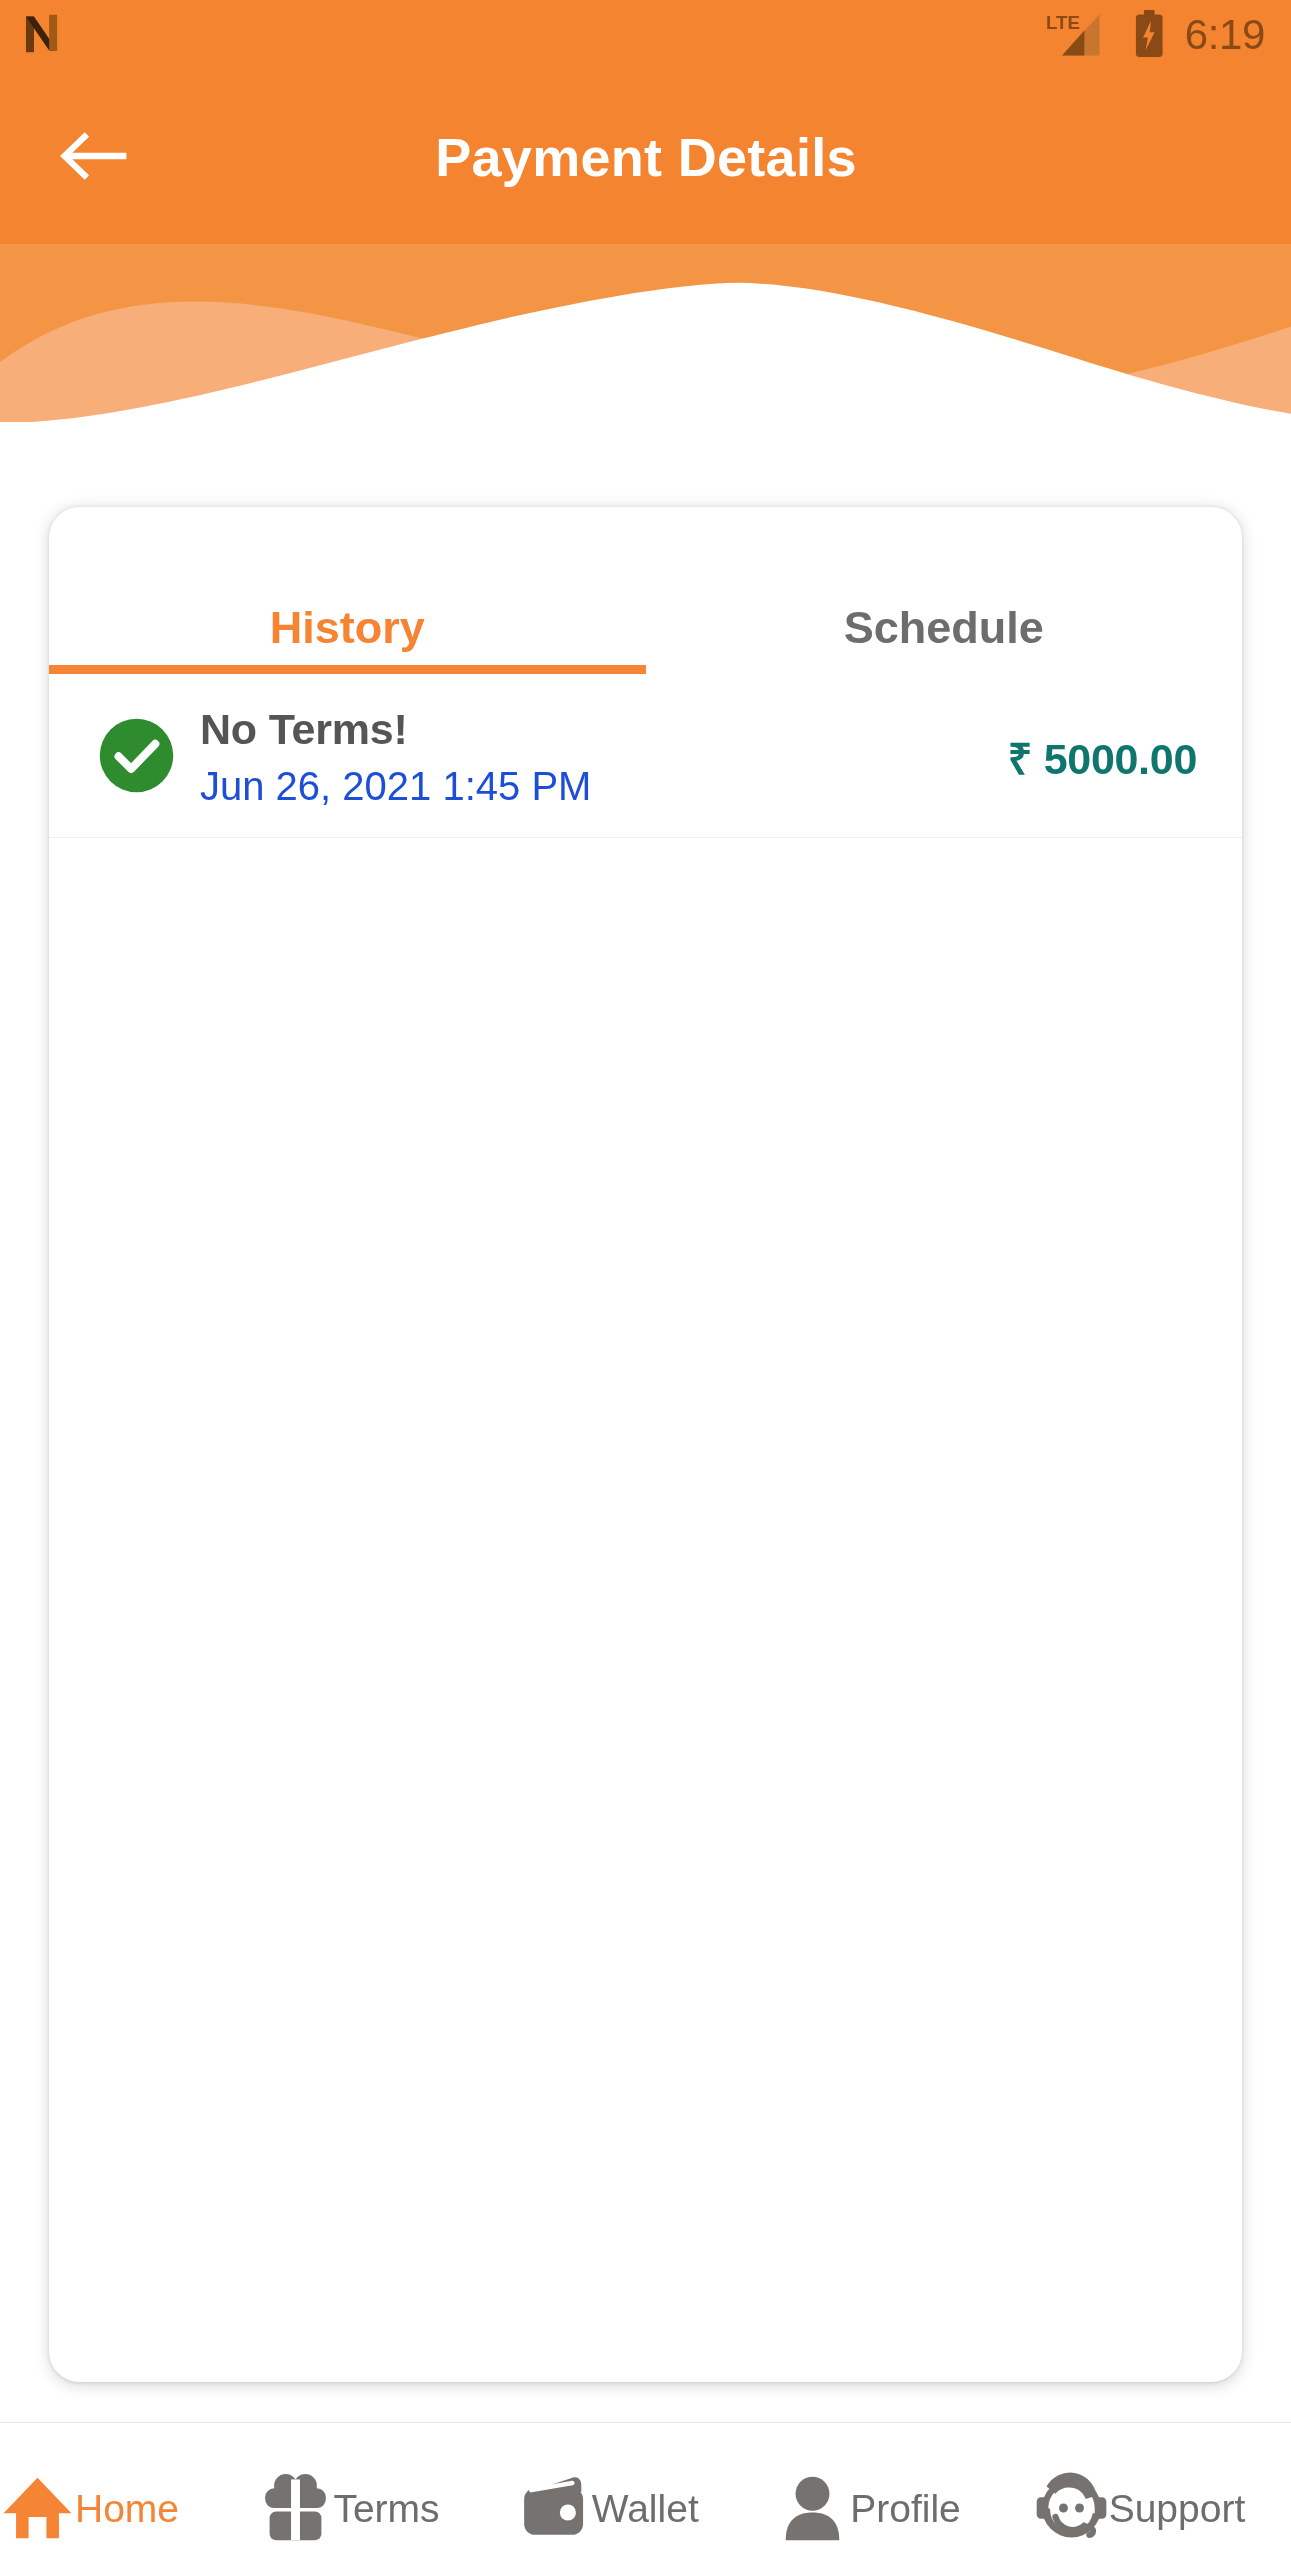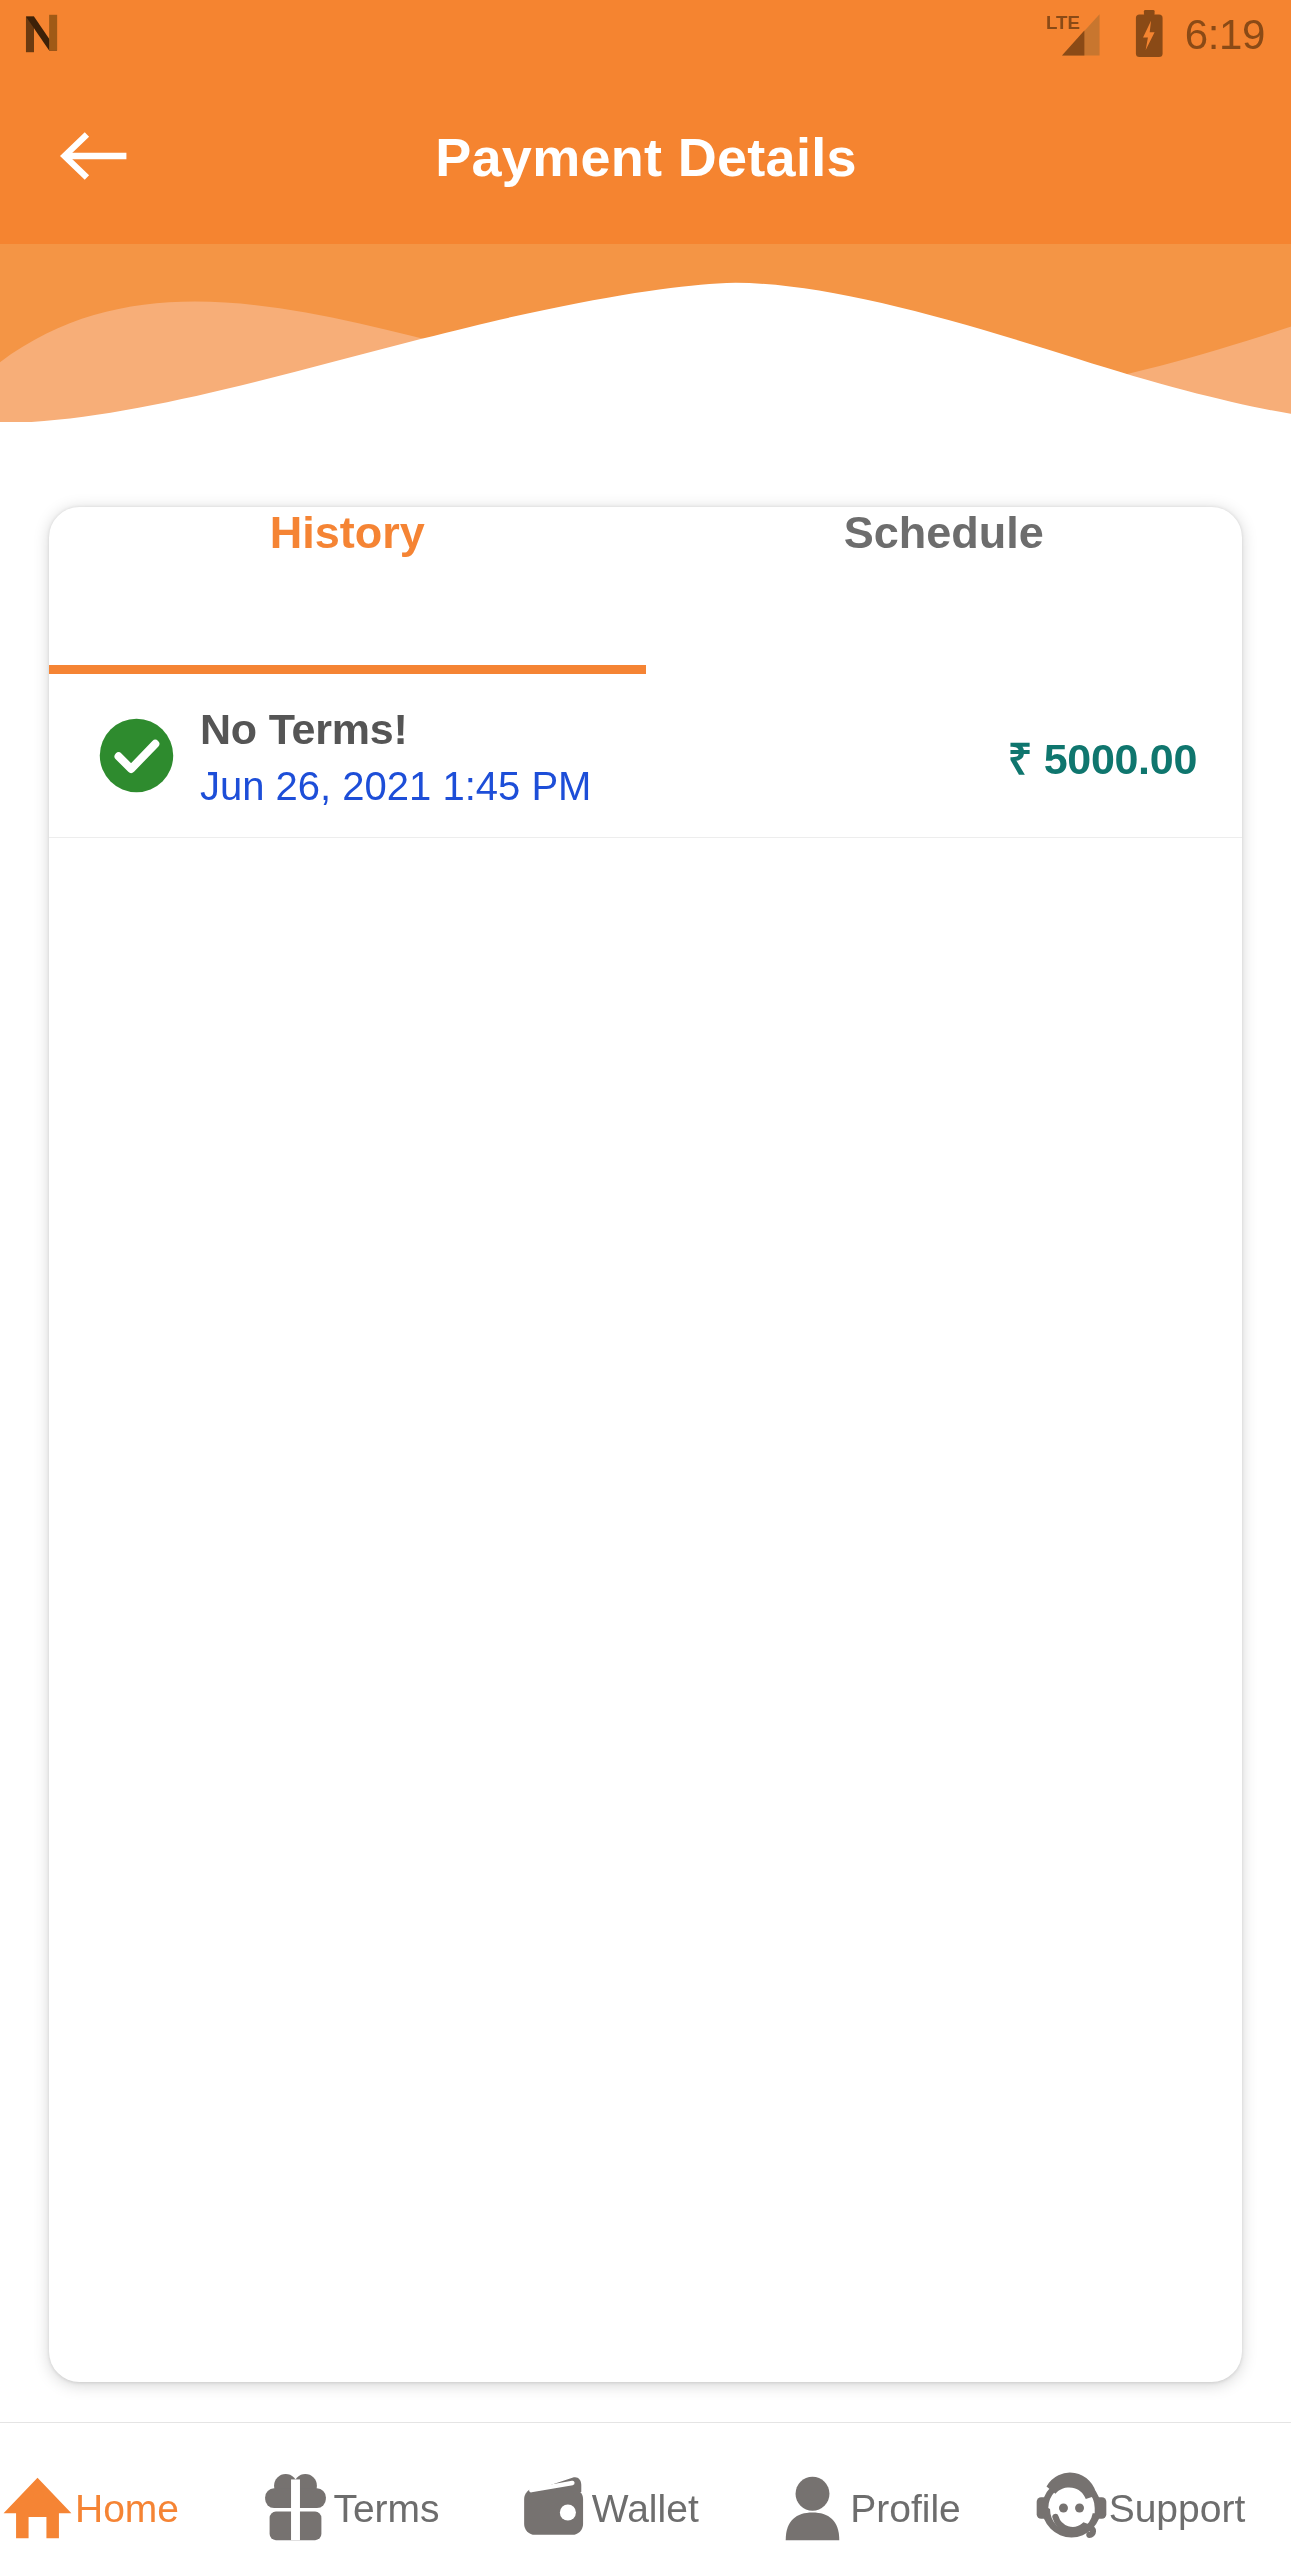--- a/index.html
+++ b/index.html
@@ -62,21 +62,21 @@
     background:#ffffff;
     border-radius:30.5px;
     box-shadow:0 2.7px 16px rgba(0,0,0,0.17), 0 0.9px 3.6px rgba(0,0,0,0.10);
     overflow:hidden;
     z-index:4;
   }
 
   
   .tabs { display:flex; width:100%; height:167px; position:relative; }
   .tab {
-    flex:1; display:flex; align-items:flex-start; justify-content:center;
+    flex:1; display:flex; align-items:flex-end; justify-content:center;
     font-size:45px; font-weight:700; cursor:pointer;
     padding-bottom:20px;
   }
   .tab.active { color:#f58434; }
   .tab.inactive { color:#6d6d6d; }
   .tab-indicator {
     position:absolute; left:0; bottom:0;
     width:50%; height:9px; background:#f58434;
   }
 

